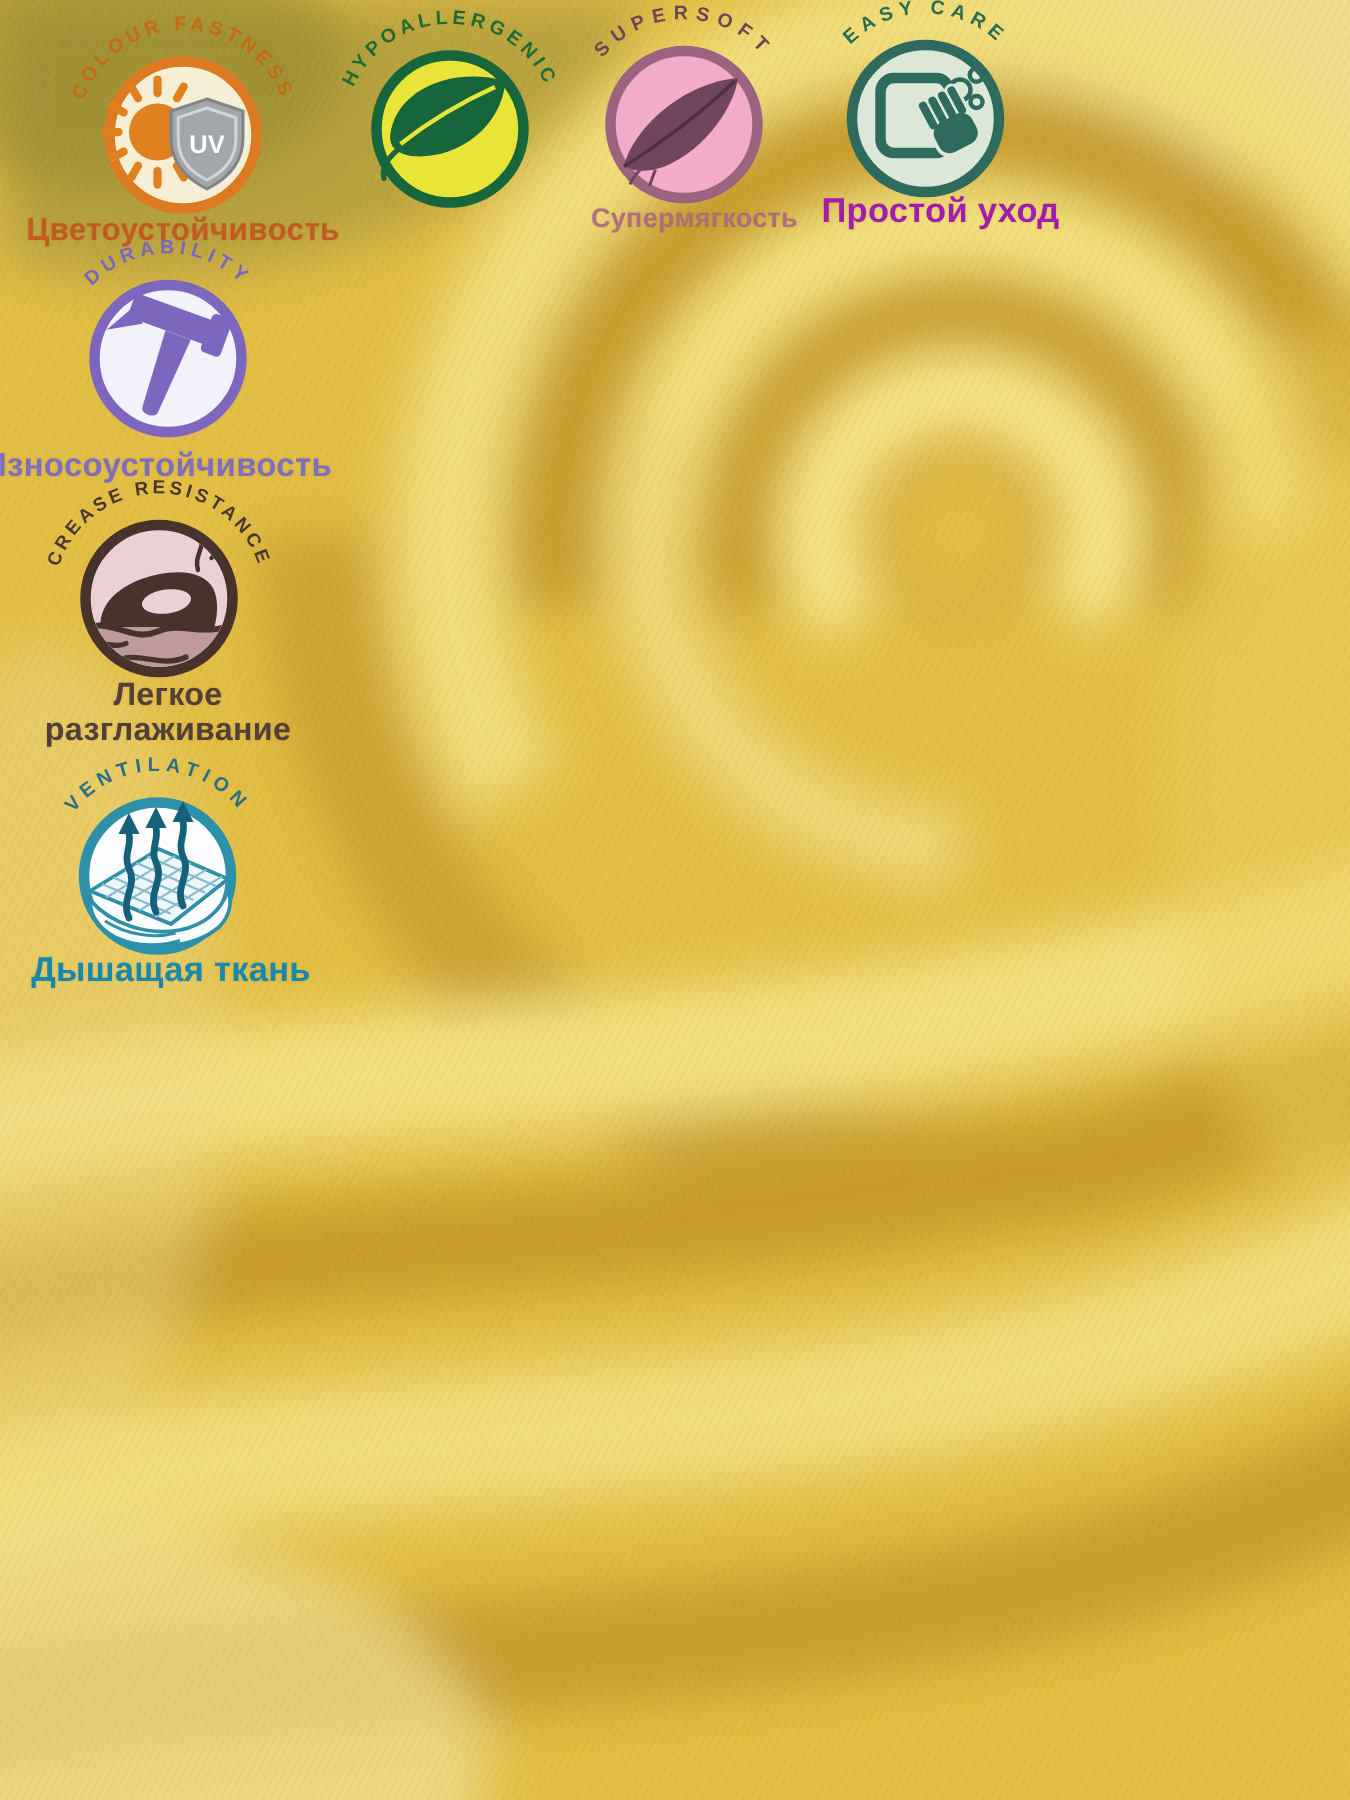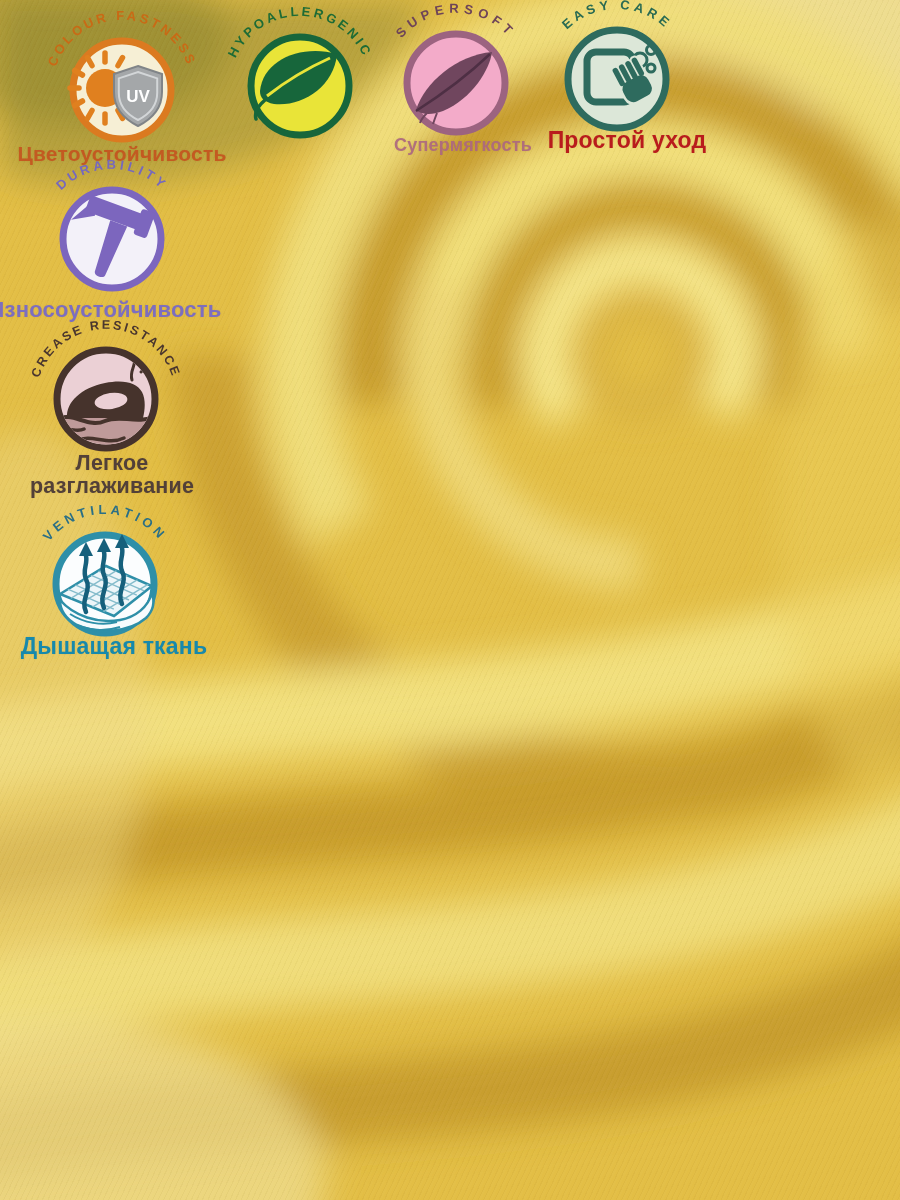--- a/index.html
+++ b/index.html
@@ -161,21 +161,21 @@
             <rect x="104.9" y="74" width="5.5" height="20" rx="2.7"></rect>
             <rect x="112.1" y="74" width="5.5" height="20" rx="2.7"></rect>
           </g>
         </g>
       </g>
       <text class="arc-text" font-size="13" letter-spacing="4" fill="#2A6B52">
         <textPath href="#arc3" startOffset="50%" text-anchor="middle">EASY CARE</textPath>
       </text>
     </svg>
   </div>
-  <div class="badge-label" style="left: 477px; top: 128px; font-size: 23px; color: #b91c1c;">Простой уход</div>
+  <div class="badge-label" style="left: 477px; top: 128px; font-size: 23px; color: #a21caf;">Простой уход</div>
 
   <div class="badge" style="left:27px;top:147px;">
     <svg viewBox="0 0 170 170">
       <defs>
           <path id="arc4" d="M 19.2 115.8 A 70 70 0 1 1 150.8 115.8"></path>
         </defs>
       <circle cx="85" cy="92" r="49" stroke-width="7" fill="#F3F1F9" stroke="#7C66BE"></circle>
       <g transform="rotate(20 85 92)" fill="#7C66BE">
         <polygon points="56,60 40,88 61,76"></polygon>
         <rect x="50" y="58" width="58" height="17" rx="3"></rect>

